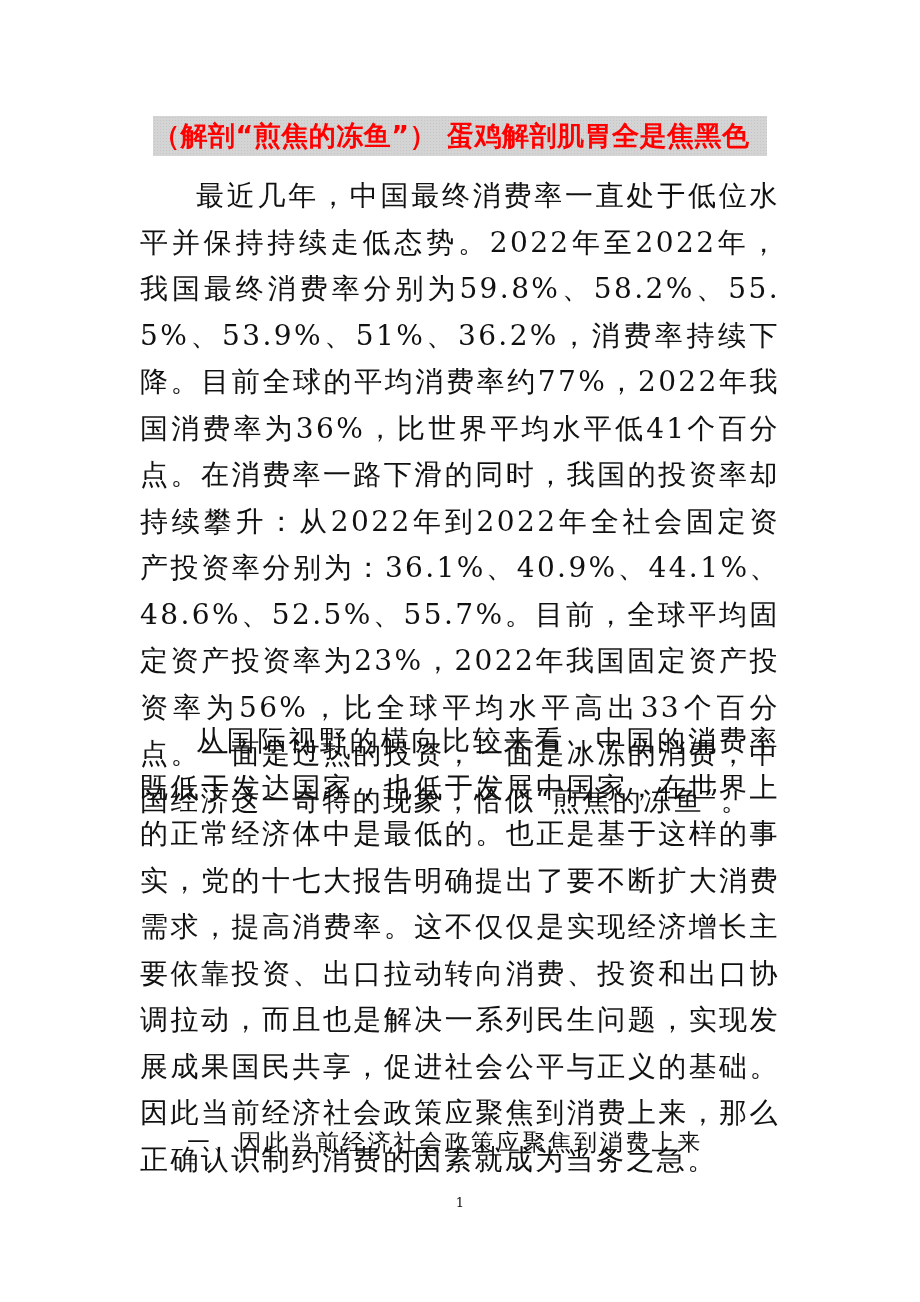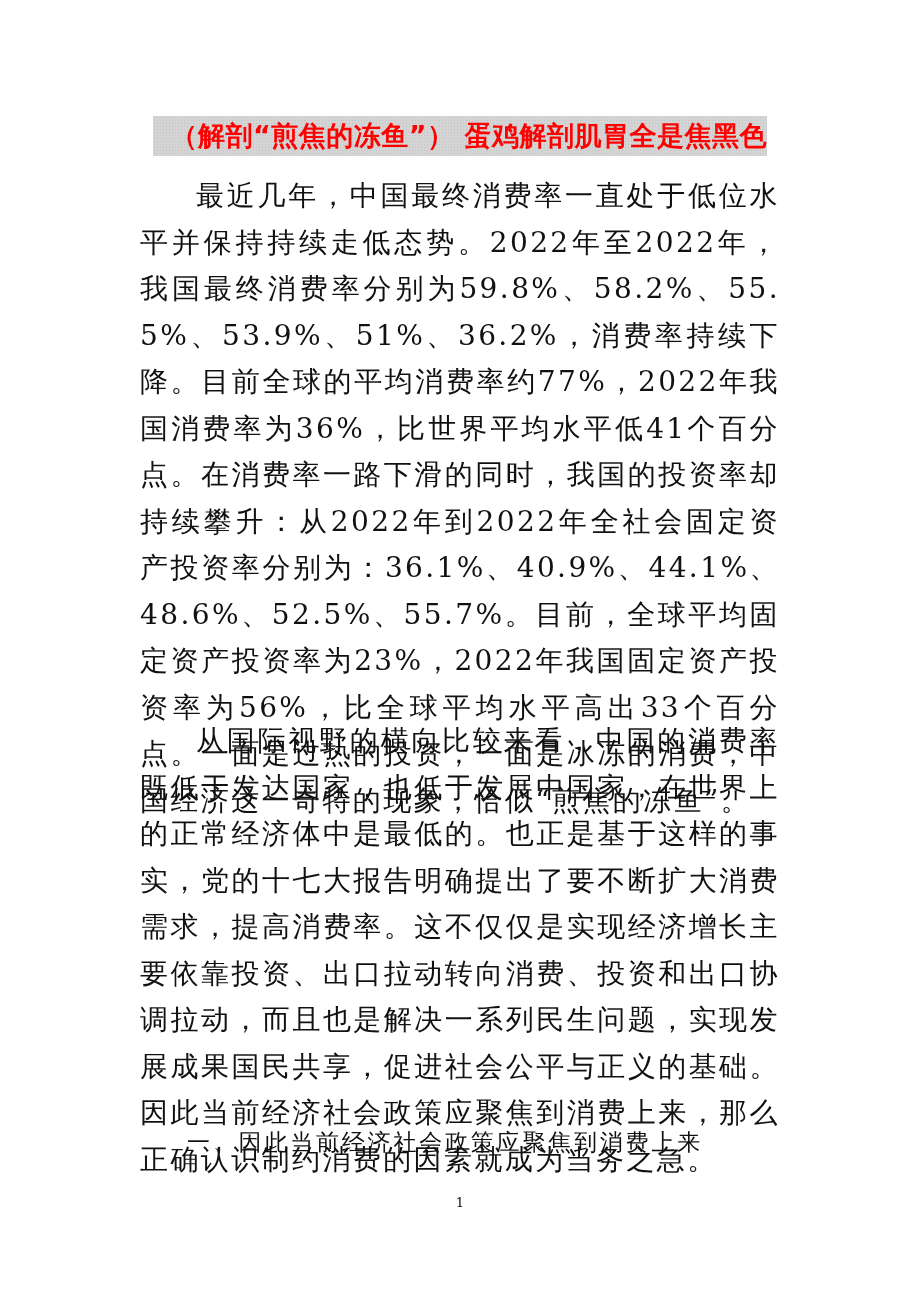--- a/index.html
+++ b/index.html
@@ -7,21 +7,21 @@
     width: 920px; height: 1302px; background: #ffffff; position: relative; overflow: hidden;
     font-family: "DejaVu Serif", "Liberation Serif", serif; color: #111;
   }
   .title-wrap {
     position: absolute; left: 153px; top: 116px; width: 614px; height: 40px;
     background: #d4d4d4;
     background-image: radial-gradient(#c4c4c4 0.6px, transparent 0.7px);
     background-size: 3px 3px;
   }
   .title {
-    position: absolute; left: 0; right: 0; top: 0; line-height: 40px; text-align: right;
+    position: absolute; left: 0; right: 0; top: 0; line-height: 40px; text-align: left;
     color: #ff0000; font-family: "DejaVu Sans", "Liberation Sans", sans-serif; font-weight: bold;
     font-size: 27px; letter-spacing: 0.5px; white-space: nowrap;
   }
   .body-text {
     position: absolute; left: 140px; width: 640px;
     font-size: 28px; letter-spacing: 2.4px; line-height: 46.5px;
     text-align: justify; text-justify: inter-character; word-break: break-all;
   }
   .p1 { top: 173px; }
   .p2 { top: 718px; }

